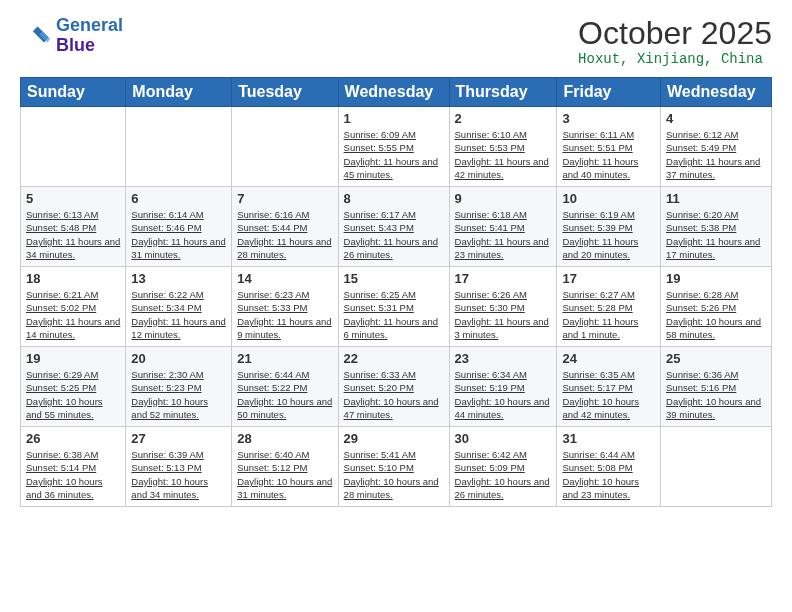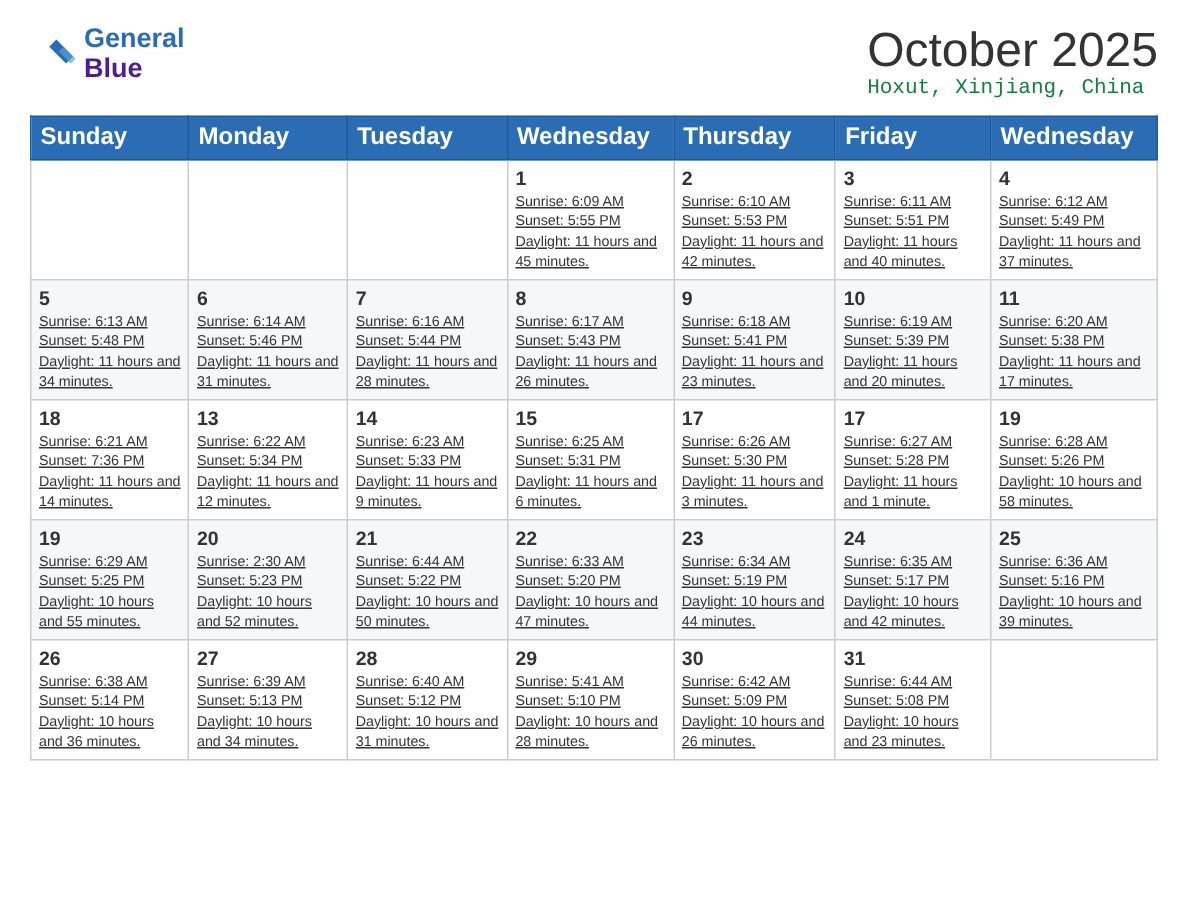--- a/index.html
+++ b/index.html
@@ -200,21 +200,21 @@
             <span class="day-number">11</span>
             <div class="day-info">Sunrise: 6:20 AM
 Sunset: 5:38 PM
 Daylight: 11 hours and 17 minutes.</div>
           </td>
         </tr>
         <tr>
           <td>
             <span class="day-number">18</span>
             <div class="day-info">Sunrise: 6:21 AM
-Sunset: 7:36 PM
+Sunset: 5:02 PM
 Daylight: 11 hours and 14 minutes.</div>
           </td>
           <td>
             <span class="day-number">13</span>
             <div class="day-info">Sunrise: 6:22 AM
 Sunset: 5:34 PM
 Daylight: 11 hours and 12 minutes.</div>
           </td>
           <td>
             <span class="day-number">14</span>

